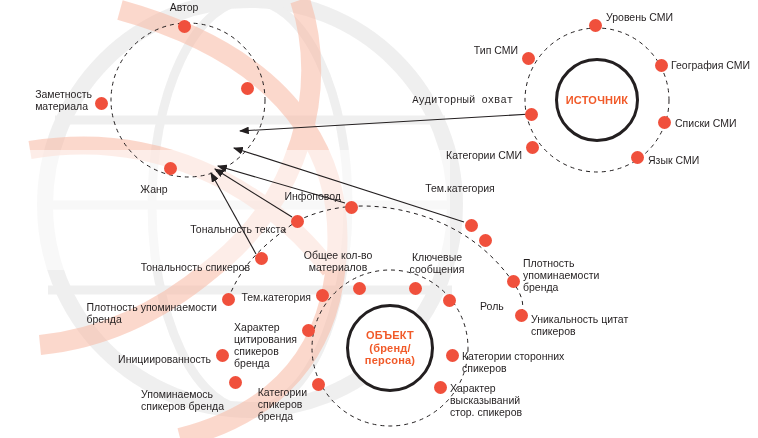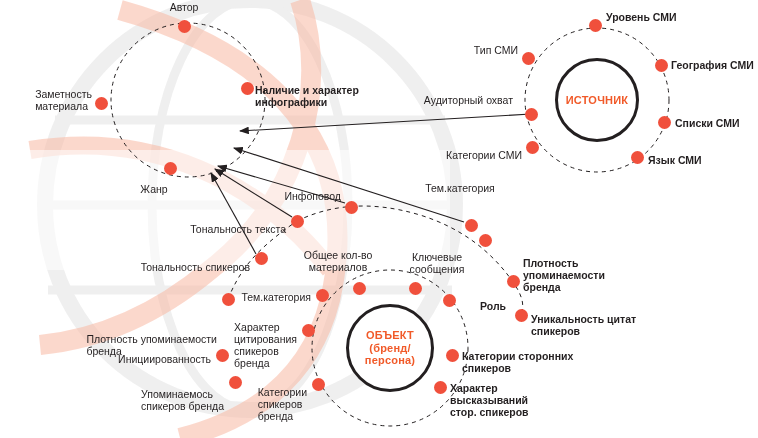--- a/index.html
+++ b/index.html
@@ -57,21 +57,21 @@
   }
   .node-label {
     position: absolute;
     z-index: 4;
     font-size: 10.5px;
     line-height: 1.15;
     color: #231f20;
     white-space: pre-line;
   }
   .lbl-r { transform: translate(-100%, -50%); text-align: left; }
-  .lbl-l { transform: translate(0, -50%); text-align: left; font-weight: bold; }
+  .lbl-l { transform: translate(0, -50%); text-align: left; }
   .lbl-c { transform: translate(-50%, -50%); text-align: center; }
   .lbl-cb { transform: translate(-50%, -100%); text-align: center; }
   .lbl-ct { transform: translate(-50%, 0); text-align: right; }
 </style>
 </head>
 <body>
 
 <div id="stage">
 
   <svg id="bg-svg" viewBox="0 0 758 438">
@@ -121,36 +121,34 @@
 (бренд/персона)</div>
     </div>
     <div class="node-dot" style="left: 184px; top: 26px;"></div>
     <div class="node-label lbl-cb" style="left: 184px; top: 13px; text-align: center;">Автор</div>
     <div class="node-dot" style="left: 101px; top: 103px;"></div>
     <div class="node-label lbl-r" style="left: 92px; top: 100px;">Заметность
 материала</div>
     <div class="node-dot" style="left: 170px; top: 168px;"></div>
     <div class="node-label lbl-ct" style="left: 154px; top: 183px;">Жанр</div>
     <div class="node-dot" style="left: 247px; top: 88px;"></div>
-    <div class="node-label lbl-l" style="left: 255px; top: 96px;">Наличие и характер
-инфографики</div>
     <div class="node-dot" style="left: 595px; top: 25px;"></div>
     <div class="node-label lbl-l" style="left: 606px; top: 17px;">Уровень СМИ</div>
     <div class="node-dot" style="left: 528px; top: 58px;"></div>
     <div class="node-label lbl-r" style="left: 518px; top: 50px;">Тип СМИ</div>
     <div class="node-dot" style="left: 661px; top: 65px;"></div>
     <div class="node-label lbl-l" style="left: 671px; top: 65px;">География СМИ</div>
     <div class="node-dot" style="left: 664px; top: 122px;"></div>
     <div class="node-label lbl-l" style="left: 675px; top: 123px;">Списки СМИ</div>
     <div class="node-dot" style="left: 637px; top: 157px;"></div>
     <div class="node-label lbl-l" style="left: 648px; top: 160px;">Язык СМИ</div>
     <div class="node-dot" style="left: 532px; top: 147px;"></div>
     <div class="node-label lbl-r" style="left: 522px; top: 155px;">Категории СМИ</div>
     <div class="node-dot" style="left: 531px; top: 114px;"></div>
-    <div class="node-label lbl-r" style="left: 513px; top: 100px;">Аудиторный охват</div>
+    <div class="node-label lbl-r" style="left: 513px; top: 100px; font-family: Liberation Mono, monospace;">Аудиторный охват</div>
     <div class="node-dot" style="left: 351px; top: 207px;"></div>
     <div class="node-label lbl-r" style="left: 341px; top: 196px;">Инфоповод</div>
     <div class="node-dot" style="left: 471px; top: 225px;"></div>
     <div class="node-label lbl-c" style="left: 460px; top: 188px;">Тем.категория</div>
     <div class="node-dot" style="left: 485px; top: 240px;"></div>
     <div class="node-dot" style="left: 513px; top: 281px;"></div>
     <div class="node-label lbl-l" style="left: 523px; top: 275px;">Плотность
 упоминаемости
 бренда</div>
     <div class="node-dot" style="left: 521px; top: 315px;"></div>
@@ -180,20 +178,20 @@
 бренда</div>
     <div class="node-dot" style="left: 318px; top: 384px;"></div>
     <div class="node-label lbl-r" style="left: 307px; top: 404px;">Категории
 спикеров
 бренда</div>
     <div class="node-dot" style="left: 297px; top: 221px;"></div>
     <div class="node-label lbl-r" style="left: 286px; top: 229px;">Тональность текста</div>
     <div class="node-dot" style="left: 261px; top: 258px;"></div>
     <div class="node-label lbl-r" style="left: 250px; top: 267px;">Тональность спикеров</div>
     <div class="node-dot" style="left: 228px; top: 299px;"></div>
-    <div class="node-label lbl-r" style="left: 217px; top: 313px; margin-top: 32px;">Плотность упоминаемости
+    <div class="node-label lbl-r" style="left: 217px; top: 313px;">Плотность упоминаемости
 бренда</div>
     <div class="node-dot" style="left: 222px; top: 355px;"></div>
     <div class="node-label lbl-r" style="left: 211px; top: 359px; padding-left: 38px;">Инициированность</div>
     <div class="node-dot" style="left: 235px; top: 382px;"></div>
     <div class="node-label lbl-r" style="left: 224px; top: 400px;">Упоминаемось
 спикеров бренда</div>
   </div>
 
 </body></html>

